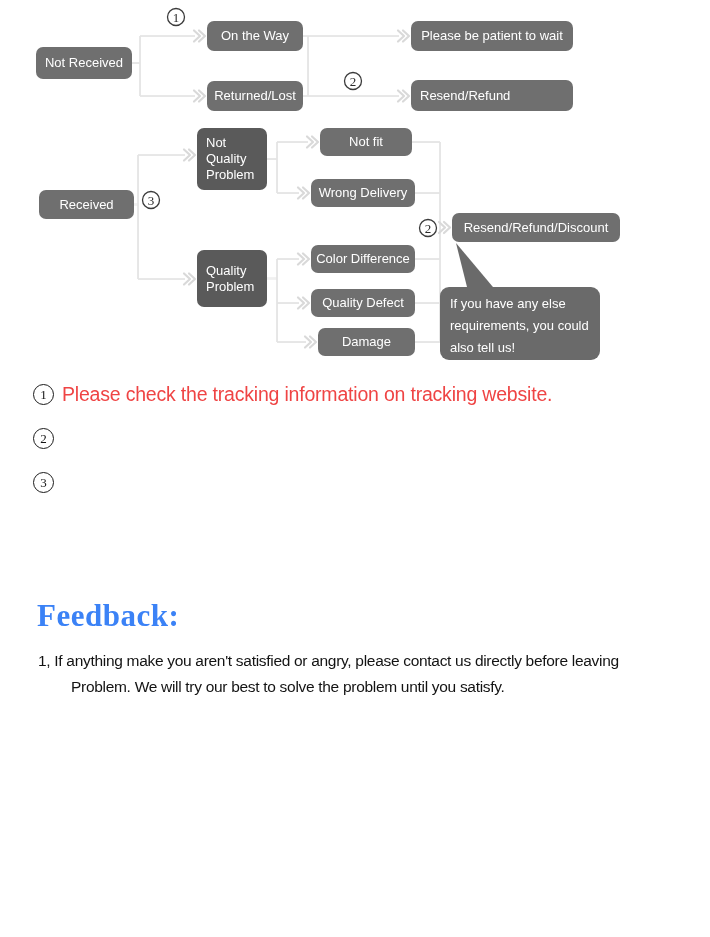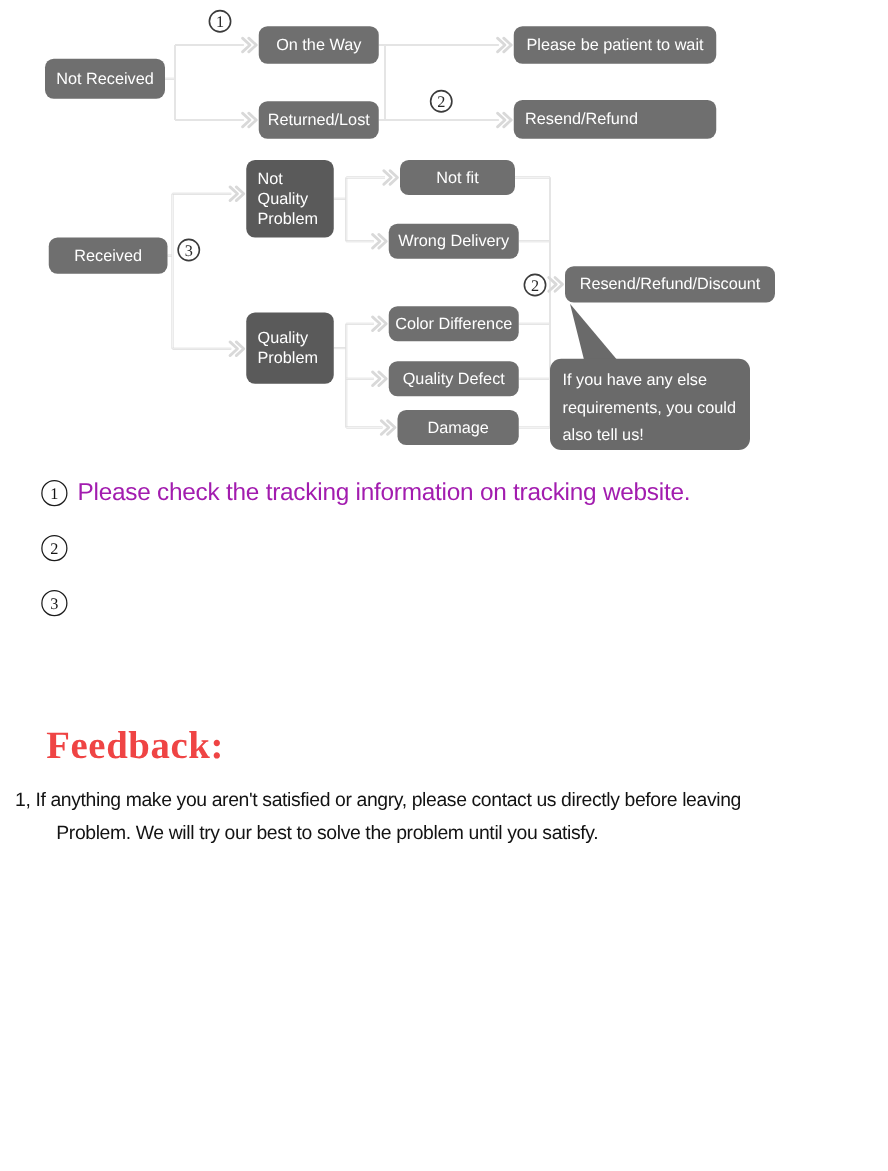--- a/index.html
+++ b/index.html
@@ -19,30 +19,30 @@
 
   
   .notes{position:absolute;left:0;top:372px;width:710px;}
   .note-row{display:flex;align-items:center;height:44px;padding-left:33px;}
   .note-circle{
     width:19px;height:19px;border:1.5px solid #1b1b1b;border-radius:50%;
     display:flex;align-items:center;justify-content:center;
     font-family:"Liberation Serif",serif;font-size:13px;color:#141414;
     flex:0 0 auto;margin-right:8px;line-height:1;
   }
-  .note-text{color:#a21caf;font-size:19.5px;letter-spacing:-0.2px;white-space:nowrap;}
+  .note-text{color:#ef4444;font-size:19.5px;letter-spacing:-0.2px;white-space:nowrap;}
 
   
   .feedback{position:absolute;left:0;top:578px;width:710px;}
   .fb-title{
     font-family:"Liberation Serif","DejaVu Serif",serif;
-    font-weight:bold;font-size:31px;color:#ef4444;
-    padding-left:37px;letter-spacing:0.5px;
+    font-weight:bold;font-size:31px;color:#3b82f6;
+    padding-left:37px;letter-spacing:0.5px;margin-top:20px;
   }
-  .fb-lines{padding-left:12px;padding-top:14px;}
+  .fb-lines{padding-left:38px;padding-top:14px;}
   .fb-line{font-size:15.5px;color:#131313;height:26px;line-height:26px;letter-spacing:-0.3px;white-space:nowrap;}
   .fb-line.indent{padding-left:33px;}
   .fb-gap{height:20px;}
 </style>
 </head>
 <body>
 
 <svg id="flow" viewBox="0 0 710 372">
   <g id="connectors">
       <path d="M132,63 L140,63" class="conn"></path>

